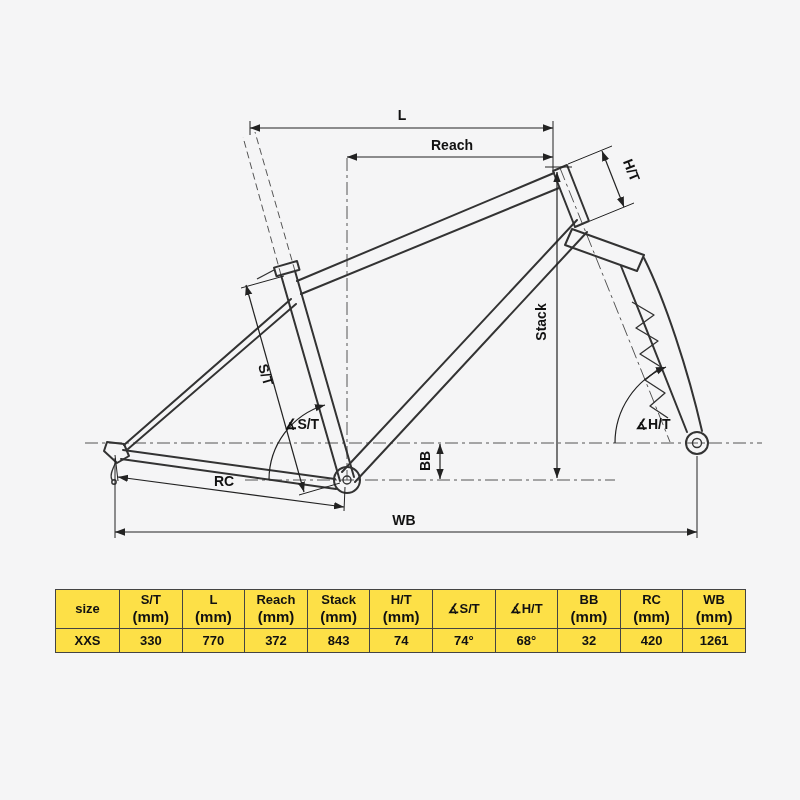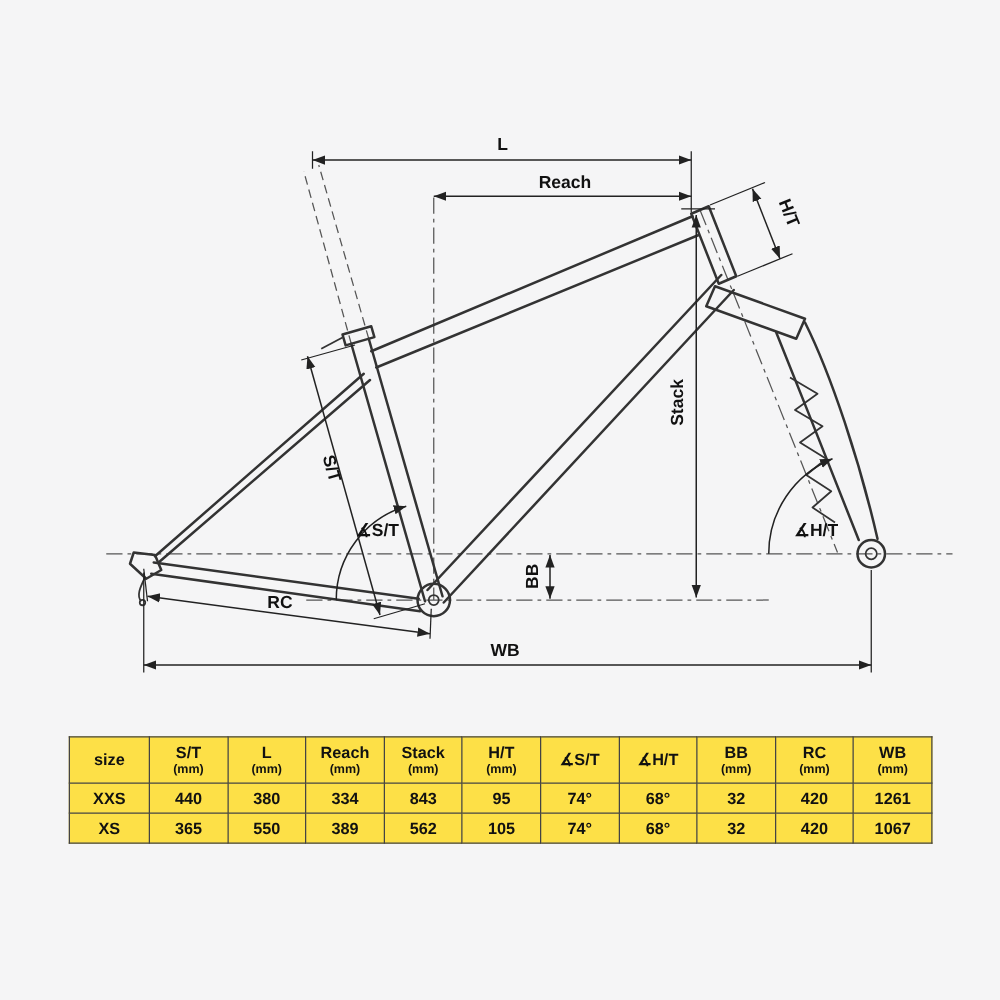--- a/index.html
+++ b/index.html
@@ -15,21 +15,21 @@
   .dsh{stroke:#555;stroke-width:1;stroke-dasharray:7 4;fill:none;}
   .dim{stroke:#222;stroke-width:1.2;fill:none;}
   .ext{stroke:#222;stroke-width:1;fill:none;}
   .geo-table{position:absolute;left:55px;top:589px;width:690px;border-collapse:collapse;
              table-layout:fixed;background:#fde047;}
   .geo-table th,.geo-table td{border:1px solid #444;text-align:center;vertical-align:middle;
              color:#111;overflow:hidden;}
   .geo-table th{font-size:13px;font-weight:bold;padding:3px 1px;height:30px;line-height:1.15;}
   .geo-table td{font-size:13px;font-weight:bold;height:21px;padding:1px;}
   .hlabel{display:block;}
-  .unit{display:block;font-size:10px;font-weight:bold;}
+  .unit{display:block;font-size:15px;font-weight:bold;}
   .unit:empty{display:none;}
 </style>
 </head>
 <body>
 
 <div class="page">
 
   <svg width="800" height="572" viewBox="0 0 800 572">
     <defs>
       <marker id="ahE" markerWidth="11" markerHeight="9" refX="10" refY="4" orient="auto" markerUnits="userSpaceOnUse">
@@ -170,40 +170,27 @@
           </th>
         <th>
             <span class="hlabel">WB</span>
             <span class="unit">(mm)</span>
           </th>
       </tr>
     </thead>
     <tbody>
       <tr>
         <td>XXS</td>
-        <td>440</td>
-        <td>380</td>
-        <td>334</td>
+        <td>330</td>
+        <td>770</td>
+        <td>372</td>
         <td>843</td>
-        <td>95</td>
+        <td>74</td>
         <td>74°</td>
         <td>68°</td>
         <td>32</td>
         <td>420</td>
         <td>1261</td>
-      </tr>
-      <tr>
-        <td>XS</td>
-        <td>365</td>
-        <td>550</td>
-        <td>389</td>
-        <td>562</td>
-        <td>105</td>
-        <td>74°</td>
-        <td>68°</td>
-        <td>32</td>
-        <td>420</td>
-        <td>1067</td>
       </tr>
     </tbody>
   </table>
 
 </div>
 
 </body></html>

